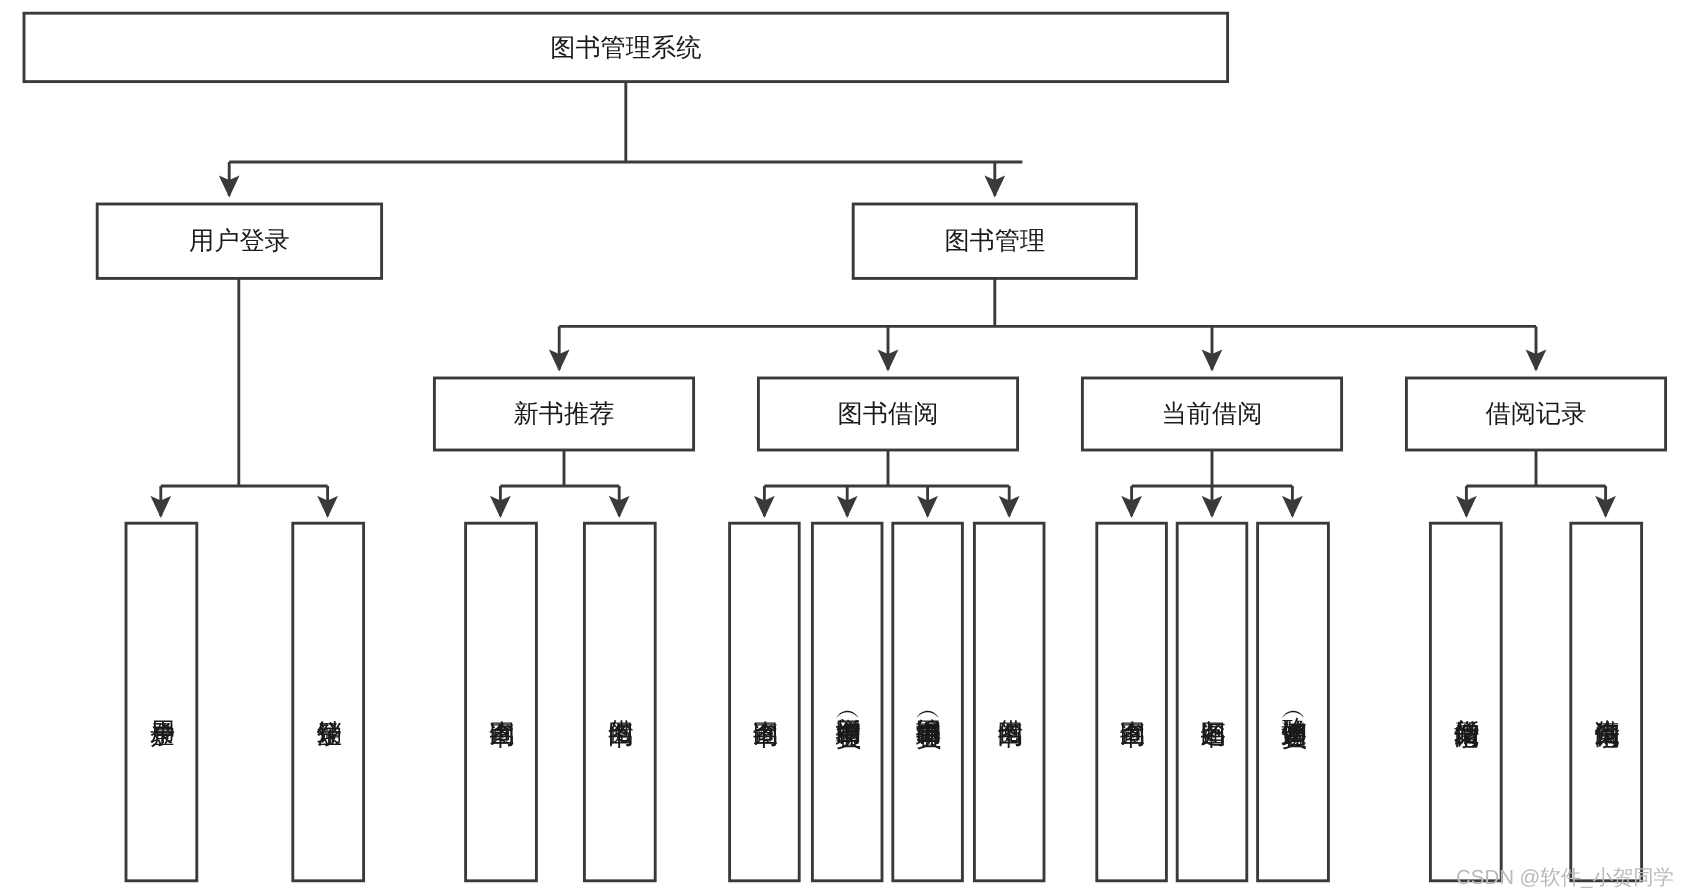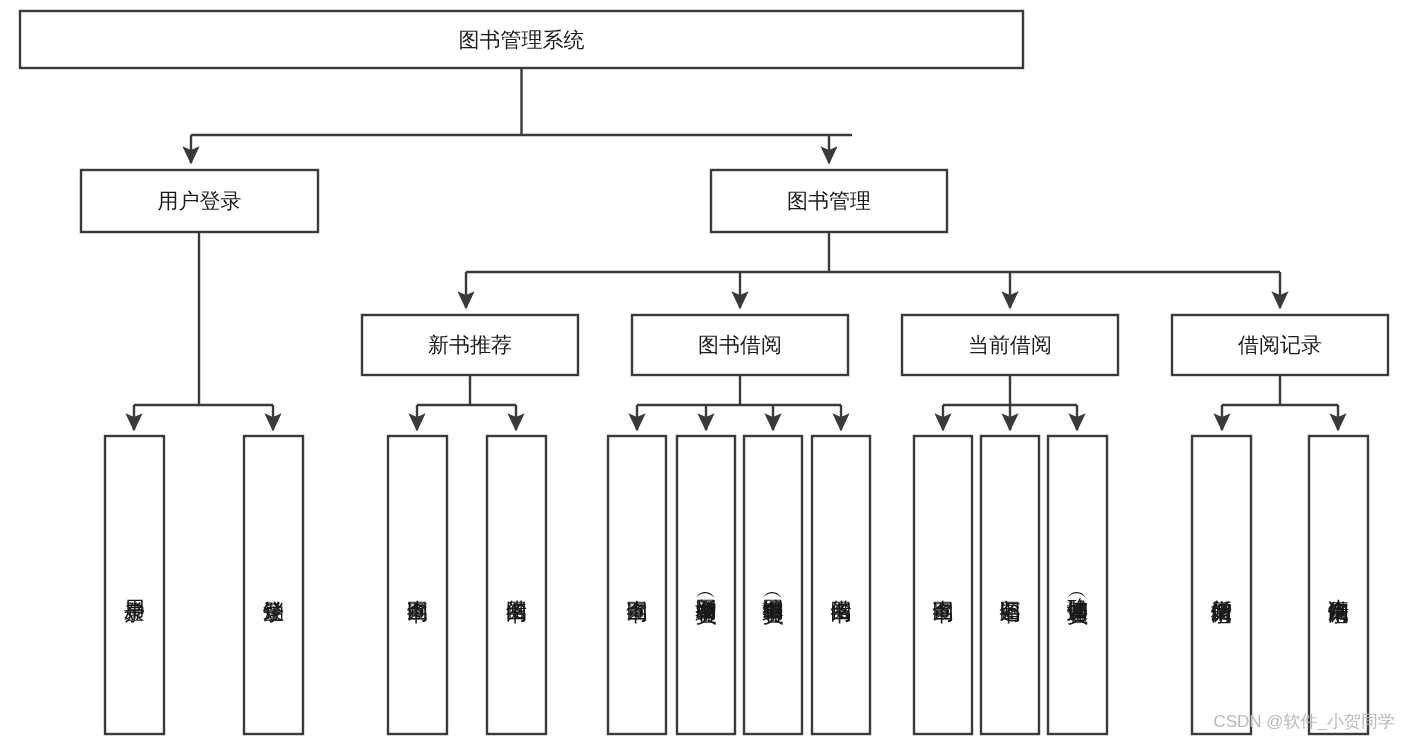--- a/index.html
+++ b/index.html
@@ -20,21 +20,21 @@
   .vlabel{
     position:absolute;
     font-family:"Liberation Sans","DejaVu Sans",sans-serif;
     font-size:21px;line-height:1.04;color:#1a1a1a;
     writing-mode:vertical-rl;text-orientation:upright;
     display:flex;align-items:center;justify-content:center;
     white-space:nowrap;letter-spacing:1px;
     pointer-events:none;
   }
   .watermark{
-    position:absolute;right:10px;bottom:14px;
+    position:absolute;right:10px;bottom:4px;
     font-family:"Liberation Sans","DejaVu Sans",sans-serif;
     font-size:17px;color:#b9b9b9;white-space:nowrap;margin-top:12px;
   }
 </style>
 </head>
 <body>
 
 <div id="stage">
 
   <svg id="diagram" viewBox="0 0 1405 747">

